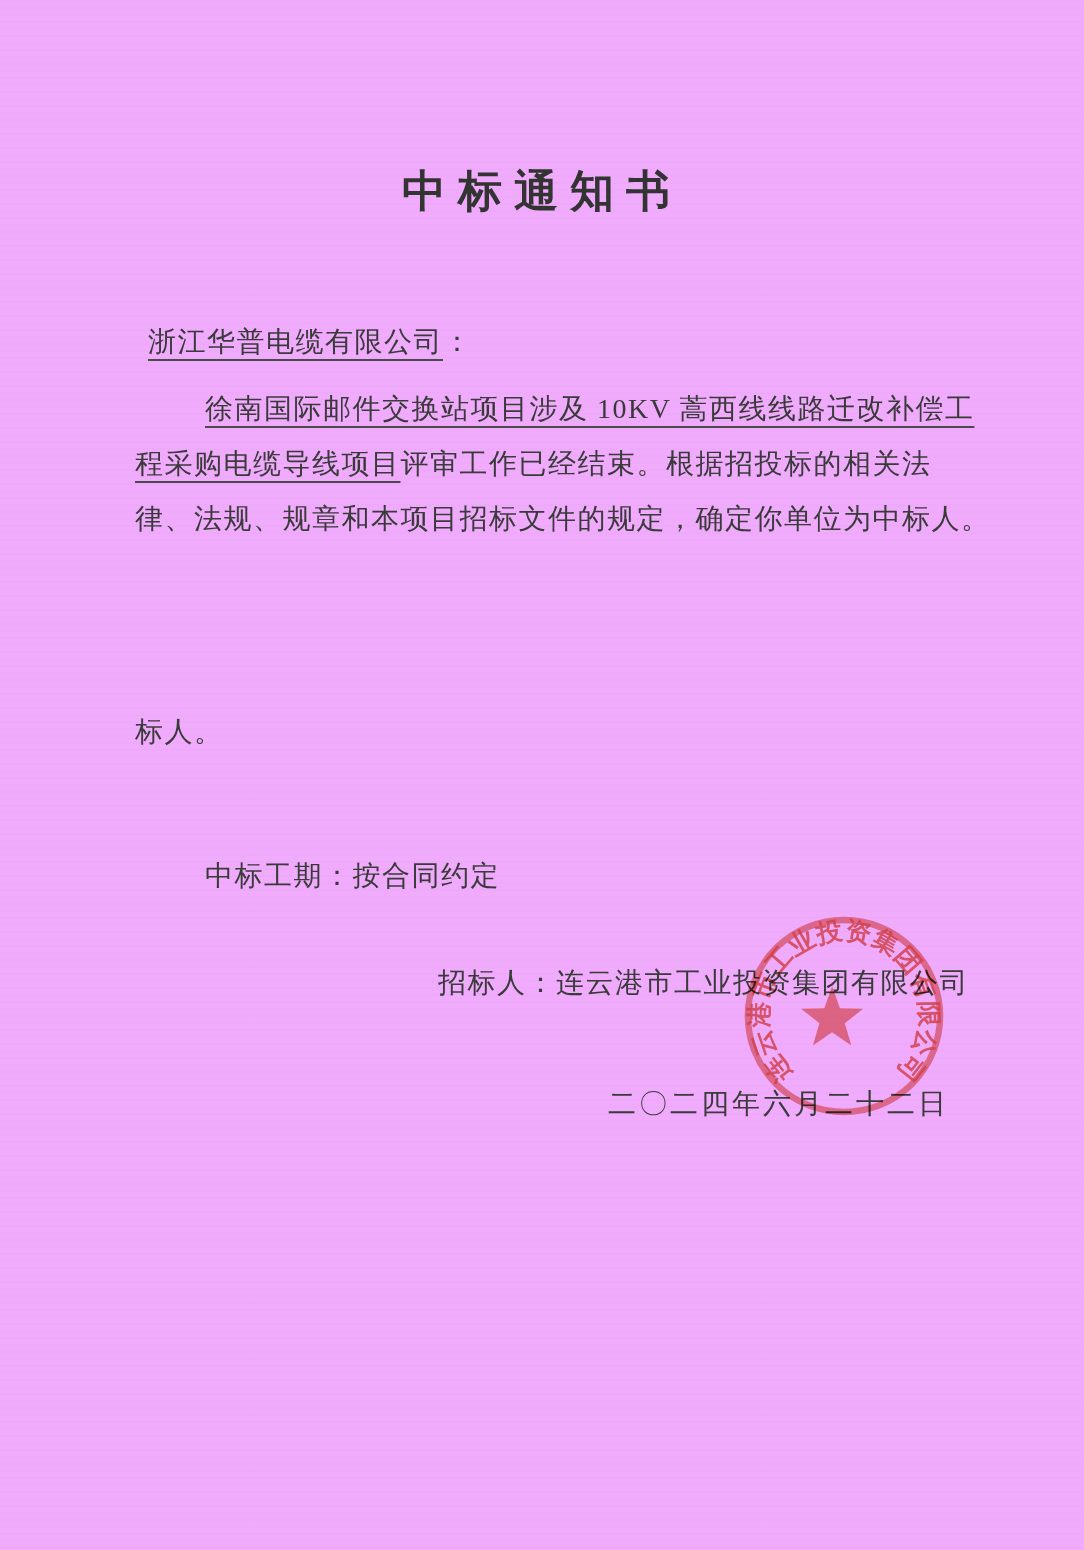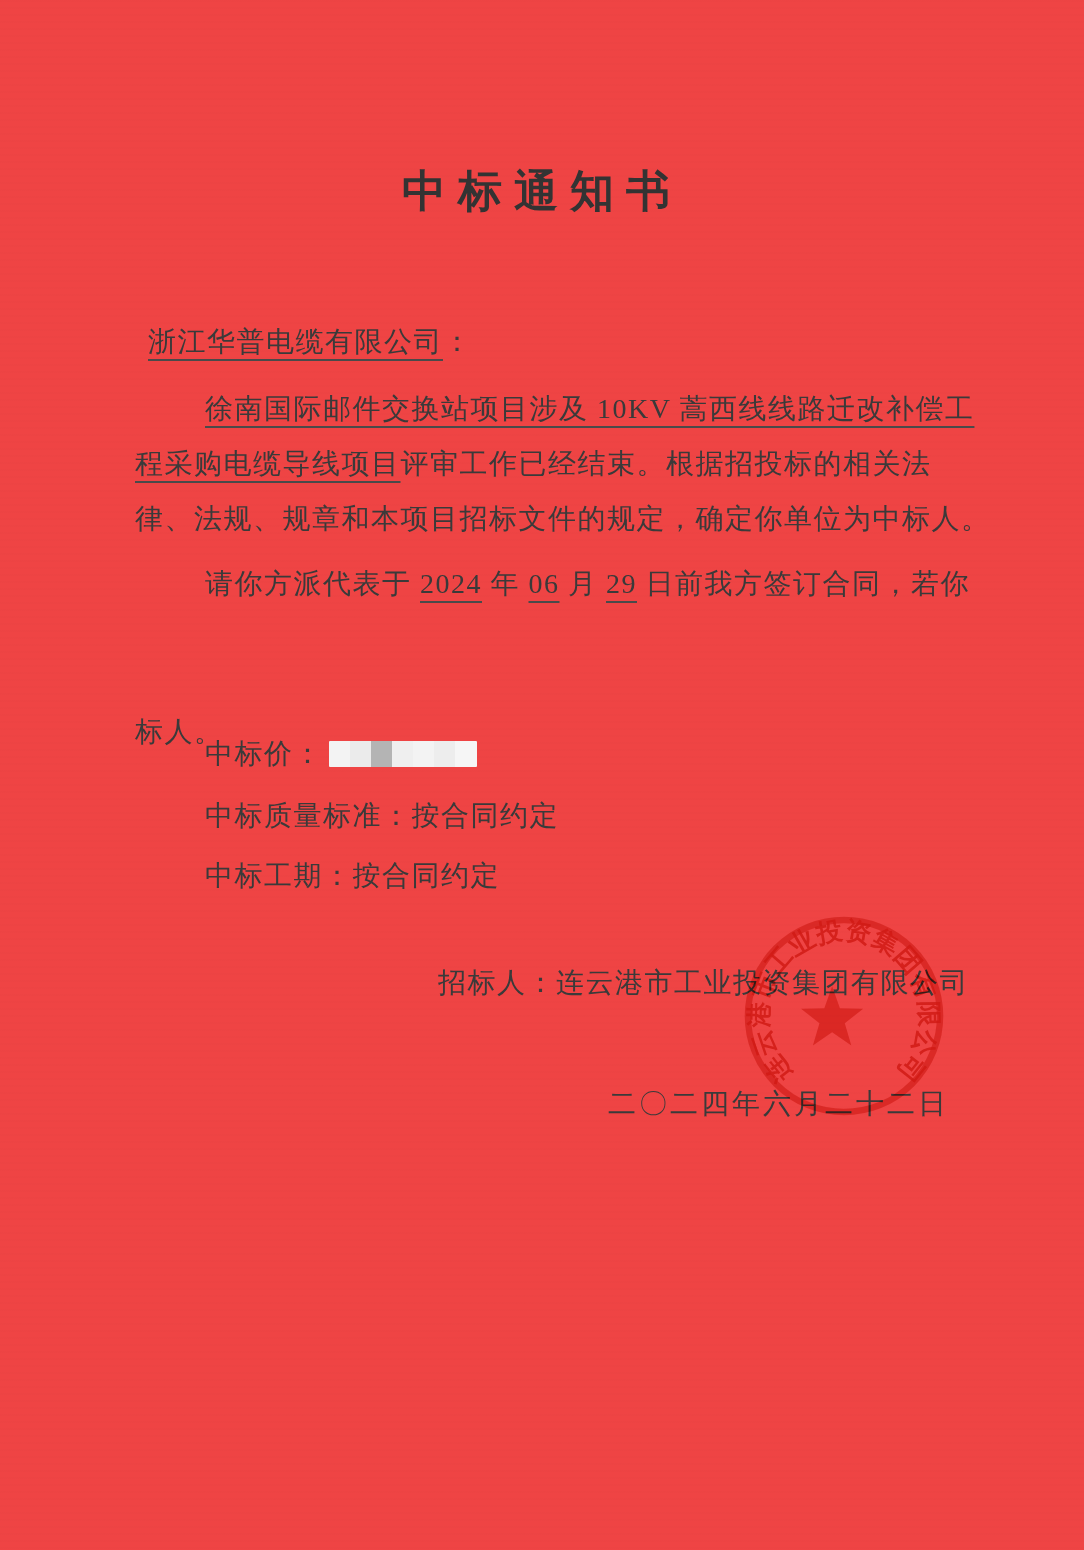--- a/index.html
+++ b/index.html
@@ -1,20 +1,20 @@
 <!DOCTYPE html>
 <html><head>
 <meta charset="utf-8">
 <style>
   html,body{margin:0;padding:0;background:#e9e9e9;}
   .page{
     position:relative;
     width:1084px;height:1550px;
     margin:0 auto;
-    background:#ef4444;
+    background:#f0abfc;
     font-family:"Liberation Serif","DejaVu Serif",serif;
     color:#3a3a3a;
     overflow:hidden;
   }
   
   .page::before{
     content:"";position:absolute;inset:0;
     background:repeating-linear-gradient(180deg,rgba(0,0,0,0.008) 0 2px,rgba(0,0,0,0) 2px 7px);
     pointer-events:none;
   }
@@ -70,25 +70,22 @@
 <div class="page">
 
   <div class="doc-title">中标通知书</div>
 
   <div class="line" style="left:148px;top:314px;"><span class="u">浙江华普电缆有限公司</span><span>：</span></div>
 
   <div class="line" style="left:205px;top:381px;"><span class="u">徐南国际邮件交换站项目涉及 10KV 蒿西线线路迁改补偿工</span></div>
   <div class="line" style="left:135px;top:491px;">律、法规、规章和本项目招标文件的规定，确定你单位为中标人。</div>
   <div class="line" style="left:135px;top:436px;"><span class="u">程采购电缆导线项目</span><span>评审工作已经结束。根据招投标的相关法</span></div>
 
-  <div class="line" style="left:205px;top:556px;"><span>请你方派代表于 </span><span class="u">2024</span><span> 年 </span><span class="u">06</span><span> 月 </span><span class="u">29</span><span> 日前我方签订合同，若你</span></div>
   <div class="line" style="left:135px;top:704px;">标人。</div>
 
-  <div class="line" style="left:205px;top:726px;"><span>中标价：</span><span class="redact"></span></div>
-  <div class="line" style="left:205px;top:788px;">中标质量标准：按合同约定</div>
   <div class="line" style="left:205px;top:848px;">中标工期：按合同约定</div>
 
   <div class="line" style="left:438px;top:955px;">招标人：连云港市工业投资集团有限公司</div>
   <div class="line" style="left:608px;top:1076px;letter-spacing:3px;">二〇二四年六月二十二日</div>
 
   <div class="stamp">
     <svg viewBox="0 0 210 210" xmlns="http://www.w3.org/2000/svg">
       <defs>
         <path id="sealArc" d="M 50.6 159.4 A 77 77 0 1 1 159.4 159.4" fill="none"></path>
       </defs>

